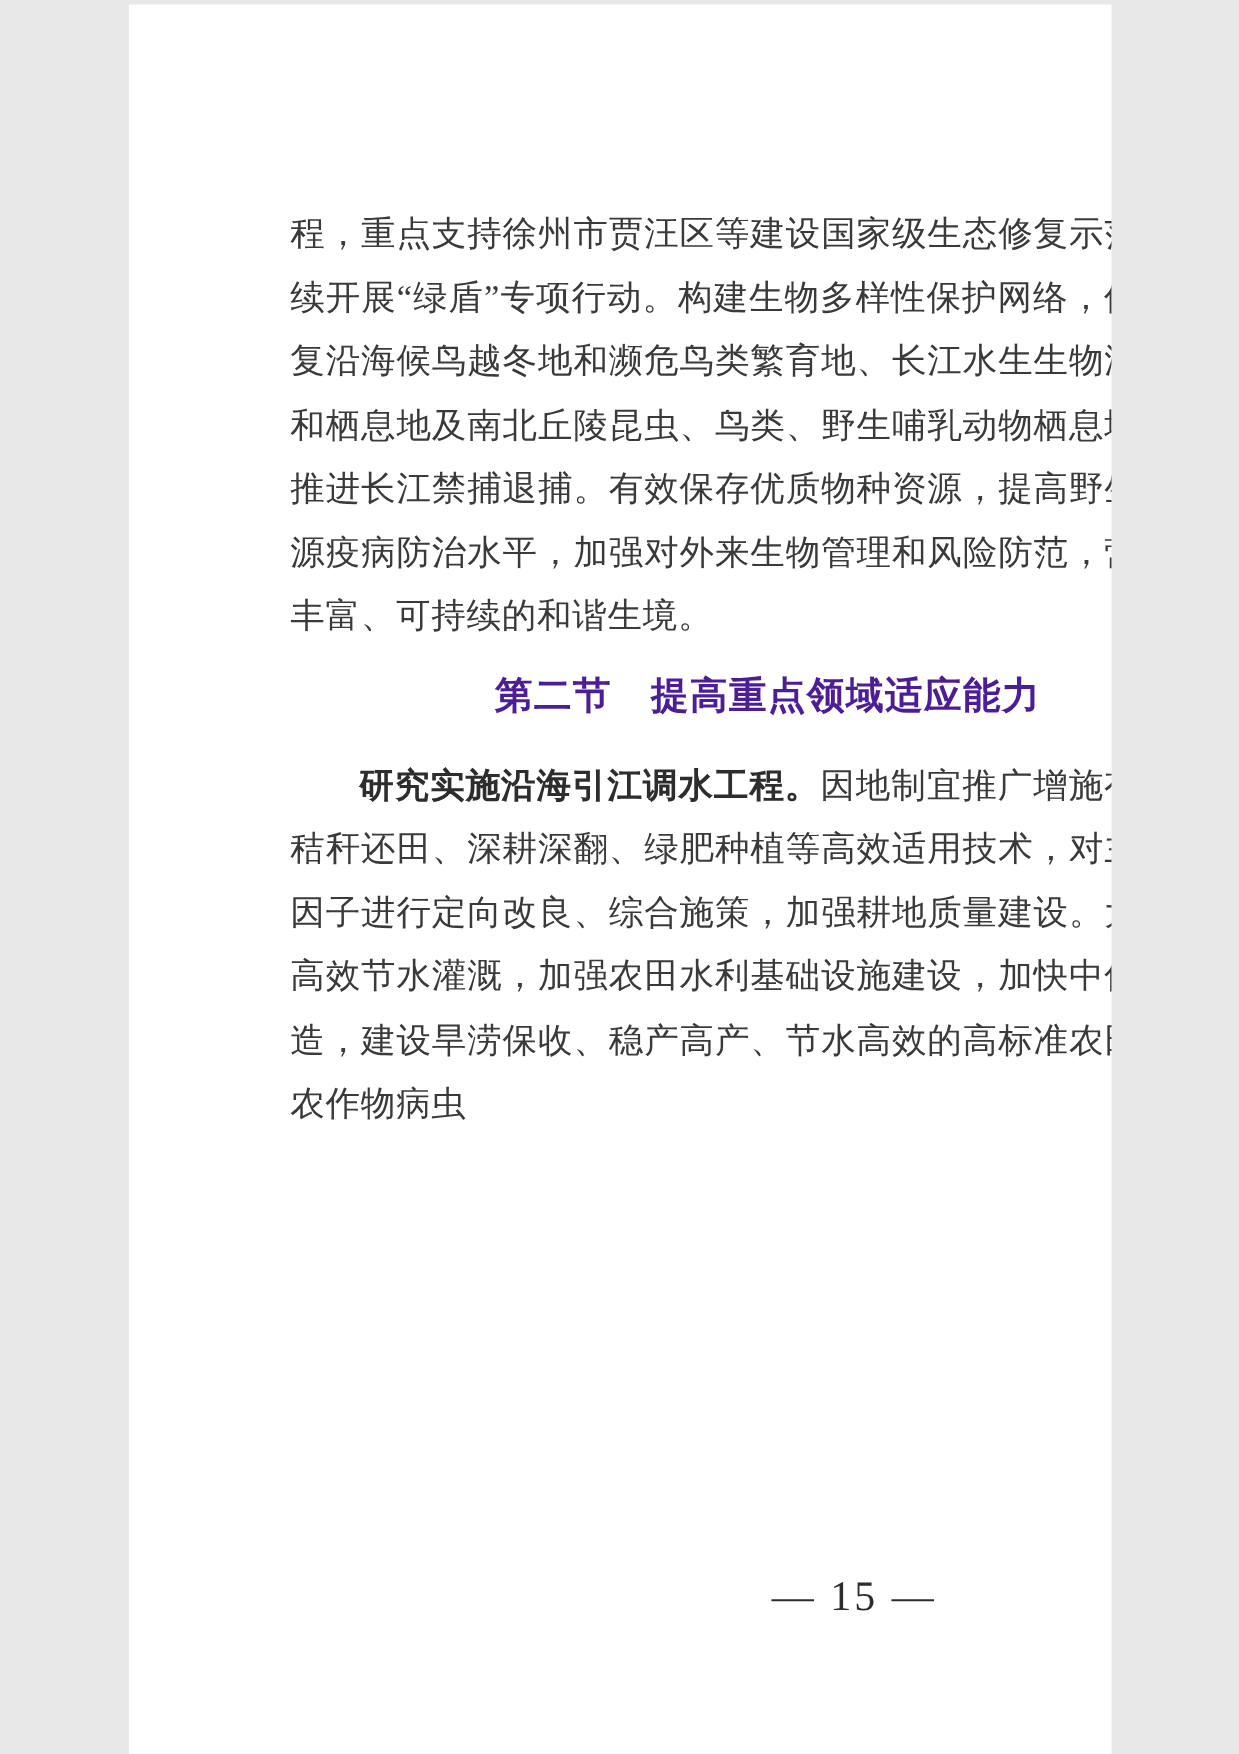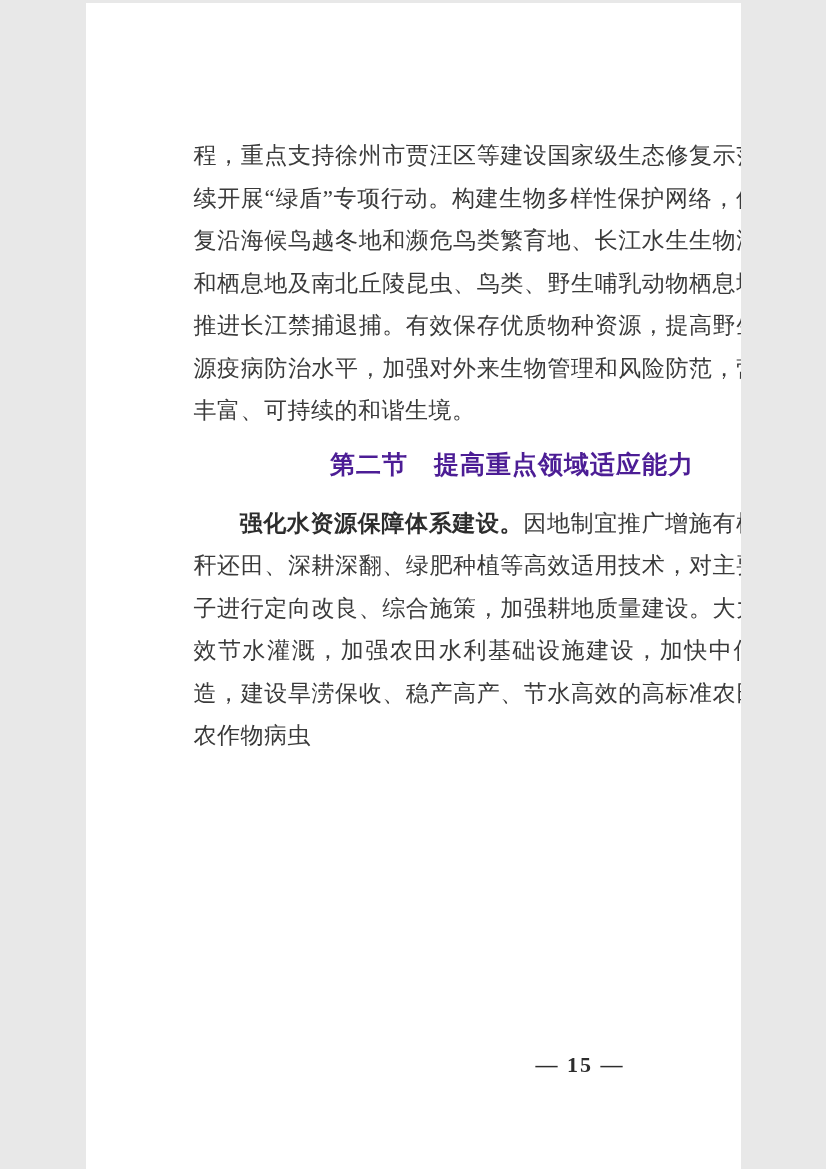--- a/index.html
+++ b/index.html
@@ -51,39 +51,38 @@
     text-align: center;
     text-indent: 0;
     letter-spacing: 1px;
     margin: 14px 0 22px 0;
     padding: 0;
   }
   .page-number {
     position: absolute;
     top: 1048px;
     right: 116px;
-    font-size: 22px;
+    font-size: 28px;
     line-height: 28px;
     color: #2d2d2d;
     letter-spacing: 2px;
     font-family: "Liberation Serif", "DejaVu Serif", serif;
-    font-weight: bold;
   }
 </style>
 </head>
 <body>
 
 <div class="page">
 
   <div class="content">
 
     <p class="continuation">程，重点支持徐州市贾汪区等建设国家级生态修复示范区，持续开展“绿盾”专项行动。构建生物多样性保护网络，保护与恢复沿海候鸟越冬地和濒危鸟类繁育地、长江水生生物洄游通道和栖息地及南北丘陵昆虫、鸟类、野生哺乳动物栖息地。全面推进长江禁捕退捕。有效保存优质物种资源，提高野生动物疫源疫病防治水平，加强对外来生物管理和风险防范，营造物产丰富、可持续的和谐生境。</p>
 
     <h2 class="section-heading">第二节　提高重点领域适应能力</h2>
 
 
-    <p class="para"><span class="lead">强化水资源保障体系建设。</span><span>因地制宜推广增施有机肥、秸秆还田、深耕深翻、绿肥种植等高效适用技术，对主要障碍因子进行定向改良、综合施策，加强耕地质量建设。大力发展高效节水灌溉，加强农田水利基础设施建设，加快中低产田改造，建设旱涝保收、稳产高产、节水高效的高标准农田。推进农作物病虫</span></p>
+    <p class="para"><span class="lead">研究实施沿海引江调水工程。</span><span>因地制宜推广增施有机肥、秸秆还田、深耕深翻、绿肥种植等高效适用技术，对主要障碍因子进行定向改良、综合施策，加强耕地质量建设。大力发展高效节水灌溉，加强农田水利基础设施建设，加快中低产田改造，建设旱涝保收、稳产高产、节水高效的高标准农田。推进农作物病虫</span></p>
 
   </div>
 
   <div class="page-number">— 15 —</div>
 
 </div>
 
 </body></html>

